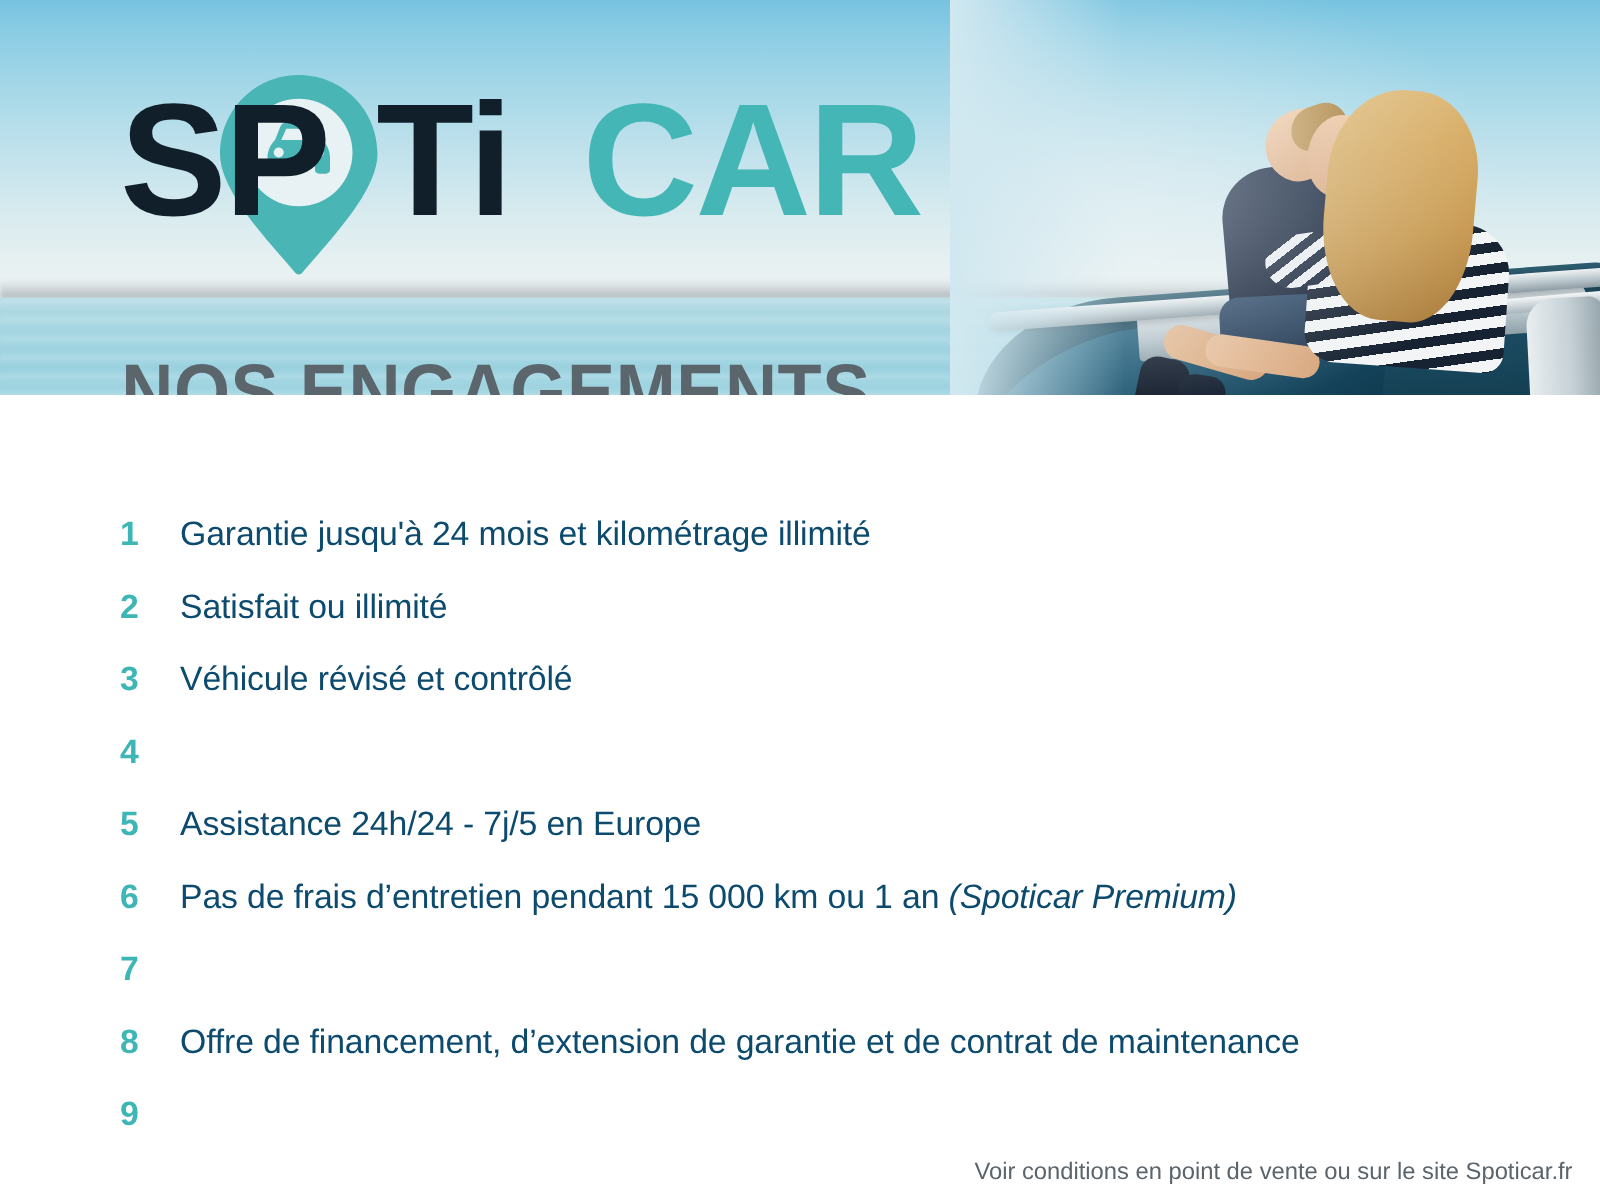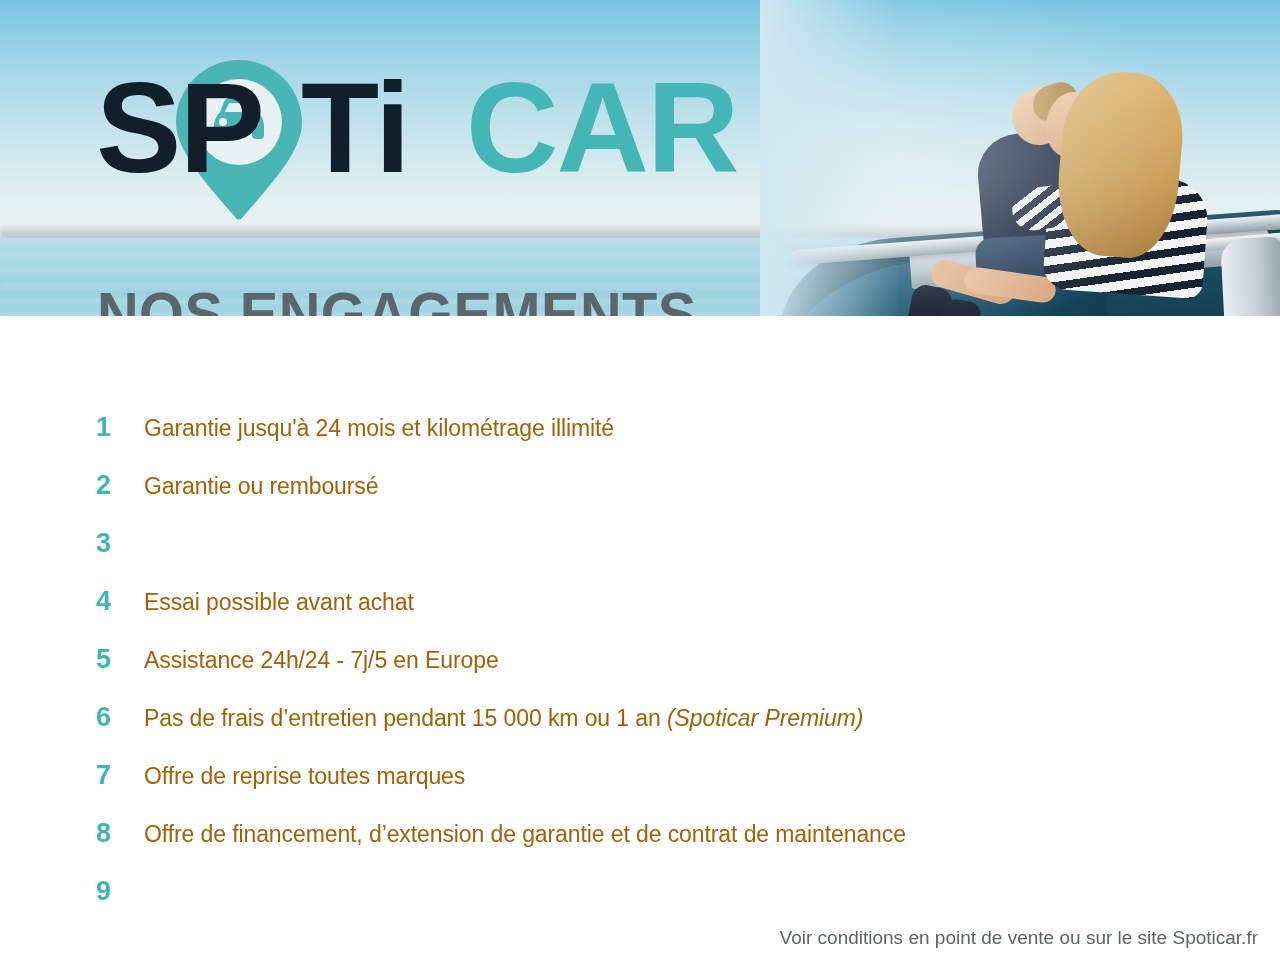--- a/index.html
+++ b/index.html
@@ -296,22 +296,22 @@
   }
   .row-num {
     width: 48px;
     flex: 0 0 48px;
     font-size: 27px;
     font-weight: bold;
     color: #3fb6b6;
     line-height: 1;
   }
   .row-text {
-    font-size: 23px;
-    color: #a16207;
+    font-size: 27px;
+    color: #0c4a6e;
     line-height: 1;
     white-space: nowrap;
     letter-spacing: -0.1px;
   }
   .row-text em {
     font-style: italic;
     text-align: center;
   }
 
   
@@ -388,40 +388,39 @@
     <div class="headline">NOS ENGAGEMENTS</div>
   </div>
 
   <div class="list">
     <div class="list-row">
       <span class="row-num">1</span>
       <span class="row-text"><span>Garantie jusqu'à 24 mois et kilométrage illimité</span><em></em></span>
     </div>
     <div class="list-row">
       <span class="row-num">2</span>
-      <span class="row-text"><span>Garantie ou remboursé</span><em></em></span>
+      <span class="row-text"><span>Satisfait ou illimité</span><em></em></span>
     </div>
     <div class="list-row">
       <span class="row-num">3</span>
+      <span class="row-text"><span>Véhicule révisé et contrôlé</span><em></em></span>
     </div>
     <div class="list-row">
       <span class="row-num">4</span>
-      <span class="row-text"><span>Essai possible avant achat</span><em></em></span>
     </div>
     <div class="list-row">
       <span class="row-num">5</span>
       <span class="row-text"><span>Assistance 24h/24 - 7j/5 en Europe</span><em></em></span>
     </div>
     <div class="list-row">
       <span class="row-num">6</span>
       <span class="row-text"><span>Pas de frais d’entretien pendant 15 000 km ou 1 an </span><em>(Spoticar Premium)</em></span>
     </div>
     <div class="list-row">
       <span class="row-num">7</span>
-      <span class="row-text"><span>Offre de reprise toutes marques</span><em></em></span>
     </div>
     <div class="list-row">
       <span class="row-num">8</span>
       <span class="row-text"><span>Offre de financement, d’extension de garantie et de contrat de maintenance</span><em></em></span>
     </div>
     <div class="list-row">
       <span class="row-num">9</span>
     </div>
   </div>
 

